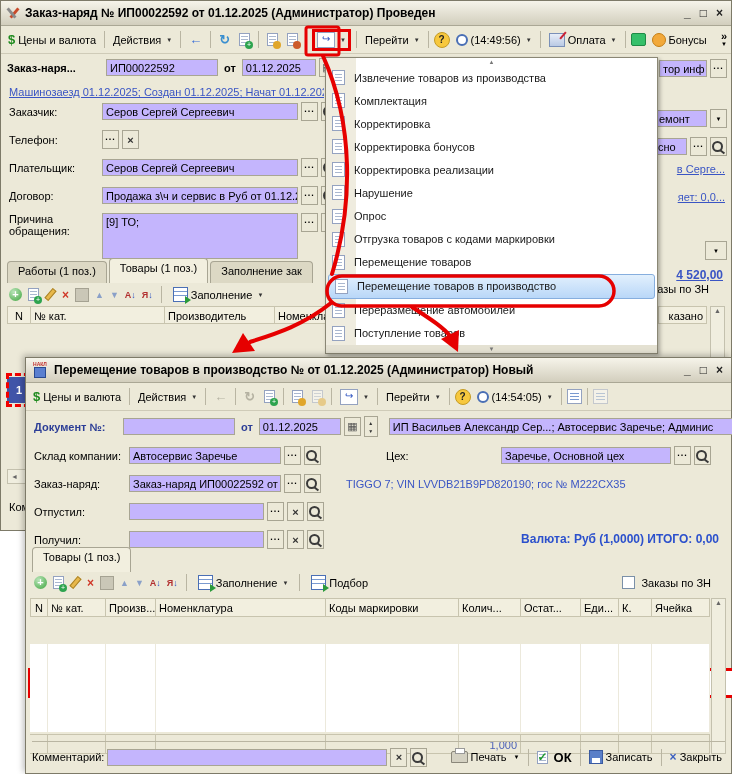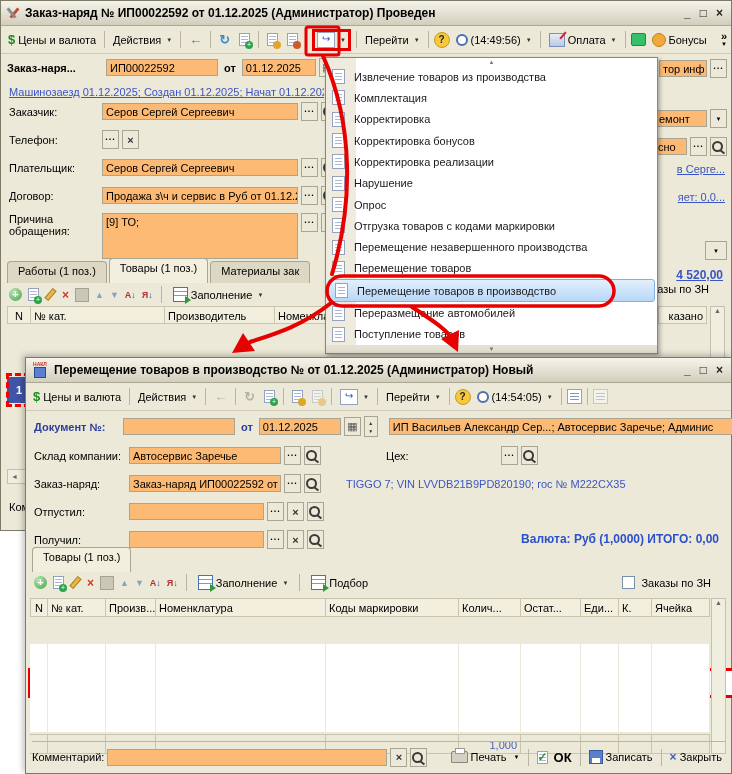--- a/index.html
+++ b/index.html
@@ -6,21 +6,21 @@
   body{width:732px;height:774px;position:relative;background:#fff;font-family:"Liberation Sans",sans-serif;font-size:11px;color:#000;overflow:hidden}
   .win{position:absolute;background:#ece9d8;border:1px solid #7d7a68;box-sizing:border-box}
   .tb{height:24px;background:linear-gradient(#f6f4ea,#d2cebd);display:flex;align-items:center;padding:0 5px;gap:5px;border-bottom:1px solid #aaa795}
   .ttl{font-weight:bold;font-size:12px;flex:1;white-space:nowrap;overflow:hidden}
   .wbs{display:flex;gap:9px;font-weight:bold;font-size:12px;color:#222;padding-right:3px}
   .tbar{height:27px;display:flex;align-items:center;padding:0 4px;gap:3px;border-bottom:1px solid #cfcbb8;white-space:nowrap}
   .tbtn{display:inline-flex;align-items:center;gap:3px;padding:1px 3px}
   .sep{width:1px;height:17px;background:#b9b5a2;margin:0 2px}
   .dd::after{content:"▼";font-size:6px;color:#333;margin-left:2px}
   .dol{color:#1e8a1e;font-weight:bold;font-size:13px}
-  .inp{background:#fdba74;border:1px solid #a8a593;height:17px;line-height:17px;padding:0 3px;white-space:nowrap;overflow:hidden;box-sizing:border-box;font-size:11px}
+  .inp{background:#c4b5fd;border:1px solid #a8a593;height:17px;line-height:17px;padding:0 3px;white-space:nowrap;overflow:hidden;box-sizing:border-box;font-size:11px}
   .btn{height:19px;min-width:17px;background:#ece9d8;border:1px solid #a8a593;display:inline-flex;align-items:center;justify-content:center;font-size:9px;box-sizing:border-box}
   .b3::after{content:"...";font-weight:bold;letter-spacing:1px;margin-top:-5px}
   .bx::after{content:"×";font-weight:bold;font-size:11px;color:#333}
   .bv::after{content:"▼";font-size:6px}
   .bc::after{content:"▦";font-size:11px;color:#555}
   .mag{width:7px;height:7px;border:2px solid #3a3a3a;border-radius:50%;display:inline-block;position:relative;margin-right:3px}
   .mag::after{content:"";position:absolute;width:5px;height:2px;background:#3a3a3a;right:-4px;bottom:-3px;transform:rotate(40deg)}
   .lnk{color:#3a55c4;text-decoration:underline;white-space:nowrap}
   .lab{white-space:nowrap}
   .abs{position:absolute;display:flex;align-items:center;gap:3px}
@@ -245,21 +245,21 @@
   <div class="abs" style="top:267px;right:8px">
     <span class="lnk" style="font-weight:bold;font-size:12px">4 520,00</span>
   </div>
   <div class="abs" style="top:282px;right:22px">
     <span class="lab">азы по ЗН</span>
   </div>
 
   <div class="tabs">
     <span class="tab">Работы (1 поз.)</span>
     <span class="tab act">Товары (1 поз.)</span>
-    <span class="tab">Материалы зак</span>
+    <span class="tab">Заполнение зак</span>
   </div>
 
   <div class="abs" style="left:8px;top:285px;gap:6px">
     <span class="i-plus">+</span>
     <span class="doc">
         <span class="bdg bg-g">+</span>
       </span>
     <span class="i-pen"></span>
     <span class="i-del">×</span>
     <span class="i-savd"></span>
@@ -324,24 +324,20 @@
       <span class="mdoc"></span>
       <span>Нарушение</span>
     </div>
   <div class="mi">
       <span class="mdoc"></span>
       <span>Опрос</span>
     </div>
   <div class="mi">
       <span class="mdoc"></span>
       <span>Отгрузка товаров с кодами маркировки</span>
-    </div>
-  <div class="mi">
-      <span class="mdoc"></span>
-      <span>Перемещение незавершенного производства</span>
     </div>
   <div class="mi">
       <span class="mdoc"></span>
       <span>Перемещение товаров</span>
     </div>
   <div class="mi hl">
       <span class="mdoc"></span>
       <span>Перемещение товаров в производство</span>
     </div>
   <div class="mi">
@@ -433,20 +429,21 @@
   <div class="abs" style="left:8px;top:88px">
     <span class="lab" style="width:92px">Склад компании:</span>
     <span class="inp" style="width:152px">Автосервис Заречье</span>
     <span class="btn b3"></span>
     <span class="btn">
         <span class="mag"></span>
       </span>
   </div>
   <div class="abs" style="left:360px;top:88px">
     <span class="lab" style="width:112px">Цех:</span>
+    <span class="inp" style="width:170px">Заречье, Основной цех</span>
     <span class="btn b3"></span>
     <span class="btn">
         <span class="mag"></span>
       </span>
   </div>
   <div class="abs" style="left:8px;top:116px">
     <span class="lab" style="width:92px">Заказ-наряд:</span>
     <span class="inp" style="width:152px">Заказ-наряд ИП00022592 от 01.12.2</span>
     <span class="btn b3"></span>
     <span class="btn">

